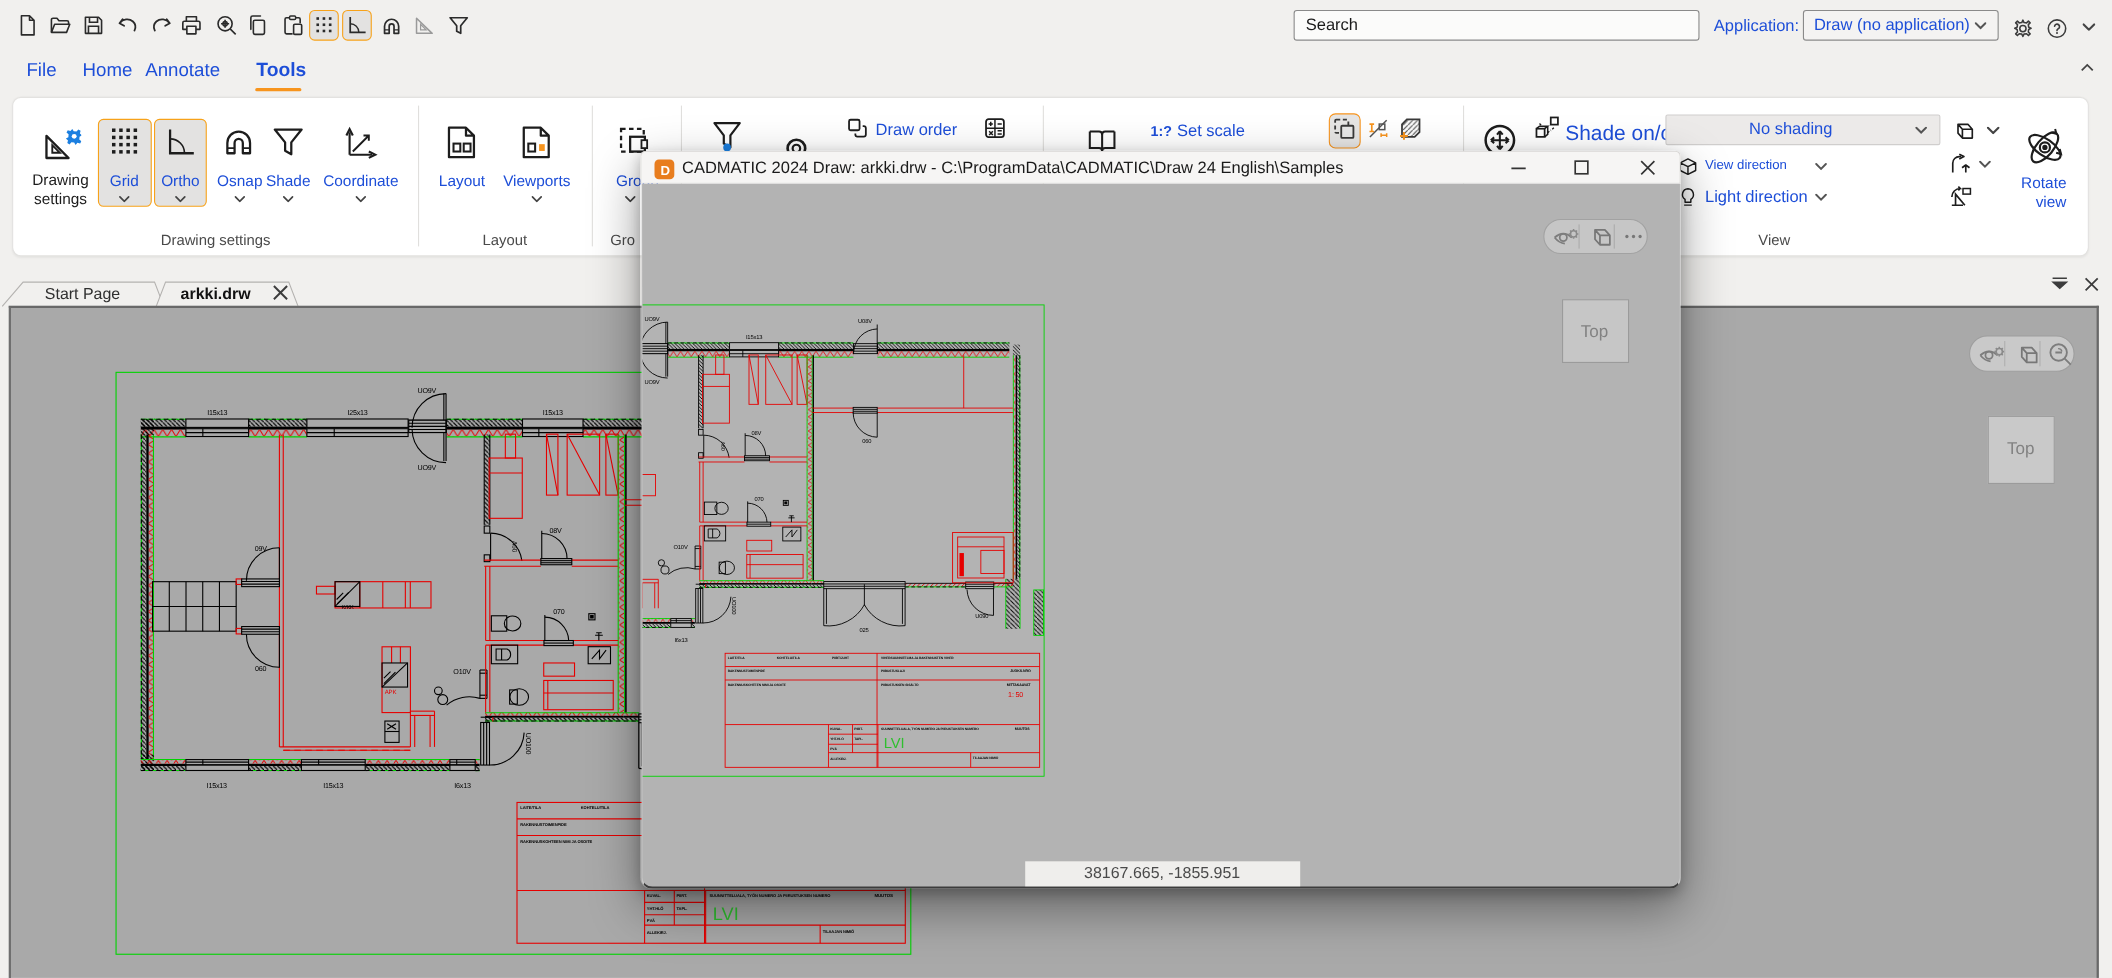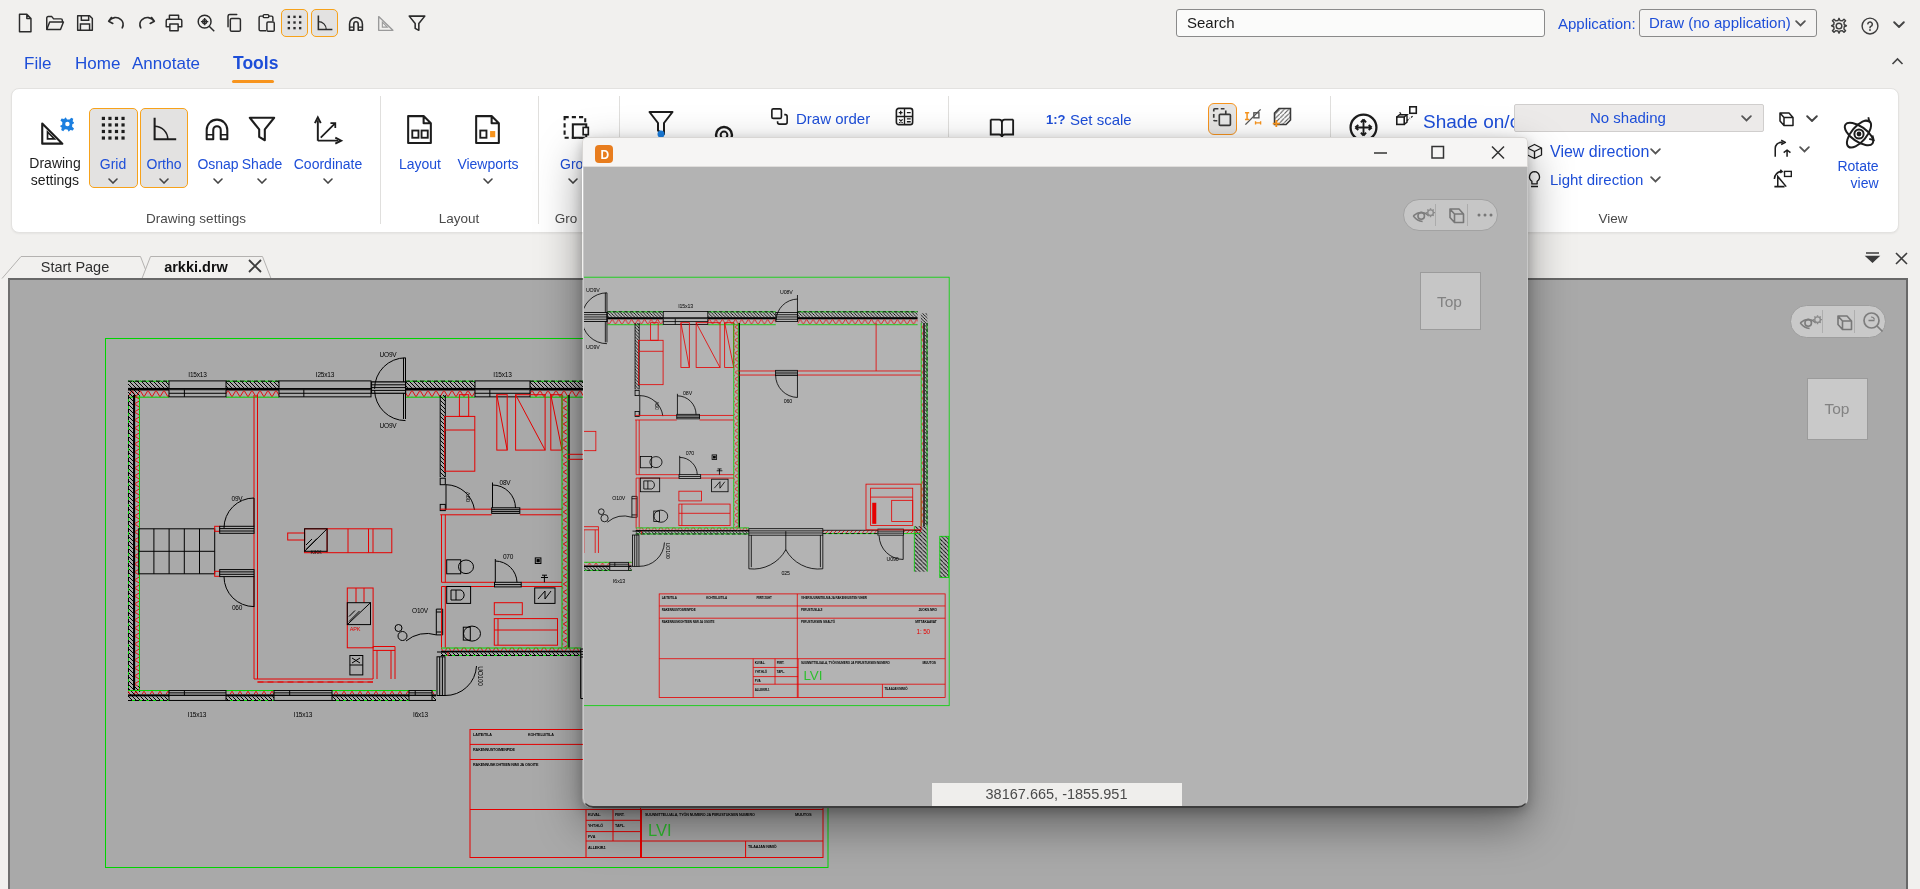--- a/index.html
+++ b/index.html
@@ -252,21 +252,21 @@
   </svg>
 <svg style="position:absolute;left:1772px;top:107px" width="24" height="24" viewBox="0 0 24 24">
     <path d="M8 6 h9 l4 4.5 v8 h-9 l-4 -4.5 z M8 6 l4 4.5 h9 M12 10.5 v8" fill="none" stroke="#1d1d1d" stroke-width="1.5" stroke-linejoin="round"></path>
   </svg>
 <svg style="position:absolute;left:1806px;top:115px" width="12" height="7.4399999999999995" viewBox="0 0 10 6.2">
     <path d="M1 1 L5 5 L9 1" fill="none" stroke="#444" stroke-width="1.6" stroke-linecap="round"></path>
   </svg>
 <svg style="position:absolute;left:1524px;top:141px" width="21" height="21" viewBox="0 0 24 24">
     <path d="M4 8 l8 -4 8 4 v8 l-8 4 -8 -4 z M4 8 l8 4 8 -4 M12 12 v8" fill="none" stroke="#1d1d1d" stroke-width="1.5" stroke-linejoin="round"></path>
   </svg>
-<div class="lbl" style="left:1550px;top:143px;font-size:16px">View direction</div>
+<div class="lbl" style="left:1550px;top:143px;font-size:12px">View direction</div>
 <svg style="position:absolute;left:1650px;top:148px" width="11" height="6.82" viewBox="0 0 10 6.2">
     <path d="M1 1 L5 5 L9 1" fill="none" stroke="#555" stroke-width="1.6" stroke-linecap="round"></path>
   </svg>
 <svg style="position:absolute;left:1524px;top:169px" width="21" height="21" viewBox="0 0 24 24">
     <path d="M8 20 h8 M9 17 h6 M12 3 a6 6 0 0 1 3 11 v3 h-6 v-3 a6 6 0 0 1 3 -11 z" fill="none" stroke="#1d1d1d" stroke-width="1.5" stroke-linejoin="round"></path>
   </svg>
 <div class="lbl" style="left:1550px;top:171px;font-size:15px">Light direction</div>
 <svg style="position:absolute;left:1650px;top:176px" width="11" height="6.82" viewBox="0 0 10 6.2">
     <path d="M1 1 L5 5 L9 1" fill="none" stroke="#555" stroke-width="1.6" stroke-linecap="round"></path>
   </svg>
@@ -683,20 +683,21 @@
       <path d="M8 7 h9 l4.5 5 v8.5 h-9 l-4.5 -5 z M8 7 l4.5 5 h9 M12.5 12 v8.5" fill="none" stroke="#777" stroke-width="1.6" stroke-linejoin="round"></path>
     </svg><div class="abs" style="left:1844px;top:30px;width:1px;height:23px;background:#aeaeae"></div><svg style="position:absolute;left:1850px;top:29px" width="26" height="26" viewBox="0 0 26 26">
       <circle cx="11.5" cy="11.5" r="7.5" fill="none" stroke="#7d7d7d" stroke-width="1.7"></circle>
       <path d="M17 17 l5.5 5.5 M8.5 11.5 h6" stroke="#7d7d7d" stroke-width="1.7" fill="none"></path>
       <path d="M11 8 a3.5 3.5 0 0 1 3.5 2.5" stroke="#7d7d7d" stroke-width="1.2" fill="none"></path>
     </svg><div class="abs" style="left:1797px;top:98px;width:61px;height:62px;background:#c9c9c9;border:1px solid #9b9b9b"></div><div class="lbl" style="left:1827px;top:120px;font-size:15.5px;color:#828282;transform:translateX(-50%)">Top</div></div>
 <div class="abs" style="left:582px;top:137px;width:946px;height:671px;border-radius:5px 5px 10px 10px;box-shadow:0 18px 45px rgba(0,0,0,0.4),0 4px 12px rgba(0,0,0,0.22)">
     <div class="abs" style="left:0;top:0;width:946px;height:30px;background:#f6f5f4;border-radius:5px 5px 0 0;border:1px solid #d8d6d4;border-bottom:1px solid #e0dedc"></div>
     <div class="abs" style="left:13px;top:7.5px;width:18px;height:18px;background:#e87d1e;border-radius:4px"></div>
     <div class="lbl" style="left:18.5px;top:10.5px;font-size:12px;color:#fff;font-weight:bold">D</div>
+    <div class="lbl" style="left:38px;top:7px;font-size:15px;color:#1a1a1a">CADMATIC 2024 Draw: arkki.drw - C:\ProgramData\CADMATIC\Draw 24 English\Samples</div>
     <svg class="abs" style="left:786px;top:8px" width="140" height="15" viewBox="0 0 140 15">
       <path d="M6 8 h13" stroke="#333" stroke-width="1.5"></path>
       <rect x="64" y="1.5" width="11.5" height="11.5" fill="none" stroke="#333" stroke-width="1.5"></rect>
       <path d="M124 1.5 L136 13.5 M136 1.5 L124 13.5" stroke="#333" stroke-width="1.5"></path>
     </svg>
     <div class="abs" style="left:0.5px;top:30px;width:945px;height:641px;background:#b3b3b3;border-bottom:2.5px solid #3c3c3c;border-left:1px solid #c8c8c8;border-right:1px solid #c8c8c8;border-radius:0 0 10px 10px;overflow:hidden"><svg width="943" height="638" viewBox="0 0 943 638" font-family="Liberation Sans" style="--cv:#b3b3b3">
         <use href="#plan" transform="translate(-305.5,-164) scale(0.81)"></use>
       </svg><div class="abs" style="left:819px;top:32px;width:95px;height:32px;background:#c6c6c6;border:1px solid #a2a2a2;border-radius:16px"></div><svg style="position:absolute;left:826px;top:34px" width="28" height="28" viewBox="0 0 30 30">
         <path d="M3.5 16 Q12 8.5 20.5 16 M3.5 16 Q8 21.5 13.5 22" fill="none" stroke="#7d7d7d" stroke-width="1.7"></path>
         <circle cx="12" cy="16" r="3.5" fill="none" stroke="#7d7d7d" stroke-width="1.7"></circle>

